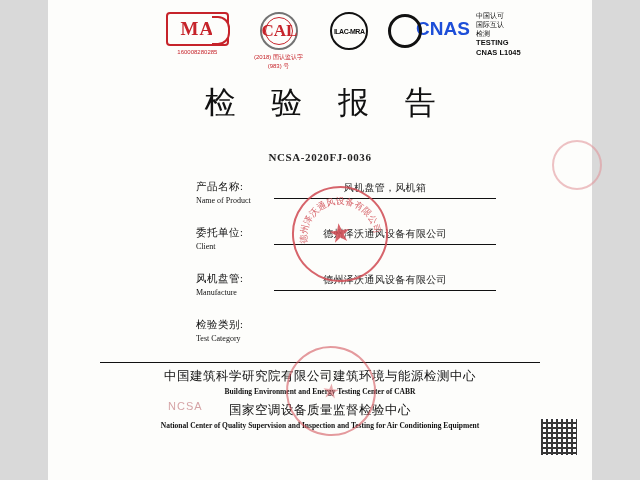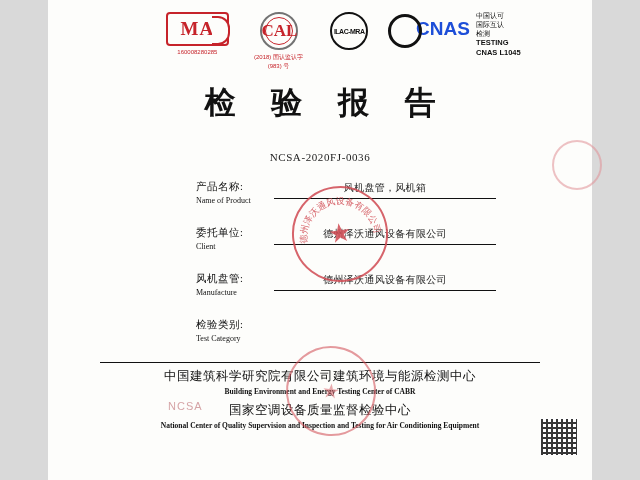--- a/index.html
+++ b/index.html
@@ -187,21 +187,21 @@
     position: absolute;
     top: 82px;
     left: 0;
     width: 640px;
     text-align: center;
     font-size: 31px;
     letter-spacing: 14px;
     text-indent: 14px;
     color: #111;
     font-family: "Liberation Serif", serif;
-    font-weight: bold;
+    font-weight: normal;
   }
   .title-en {
     position: absolute;
     top: 122px;
     left: 0;
     width: 640px;
     text-align: center;
     font-size: 21px;
     letter-spacing: 3px;
     color: #111;
@@ -210,20 +210,21 @@
   .report-no {
     position: absolute;
     top: 151px;
     left: 0;
     width: 640px;
     text-align: center;
     font-size: 11px;
     letter-spacing: 0.6px;
     color: #222;
     font-family: "Liberation Serif", serif;
+    font-weight: bold;
   }
 
   
   .fields {
     position: absolute;
     left: 196px;
     top: 180px;
     width: 300px;
   }
   .field-row {

